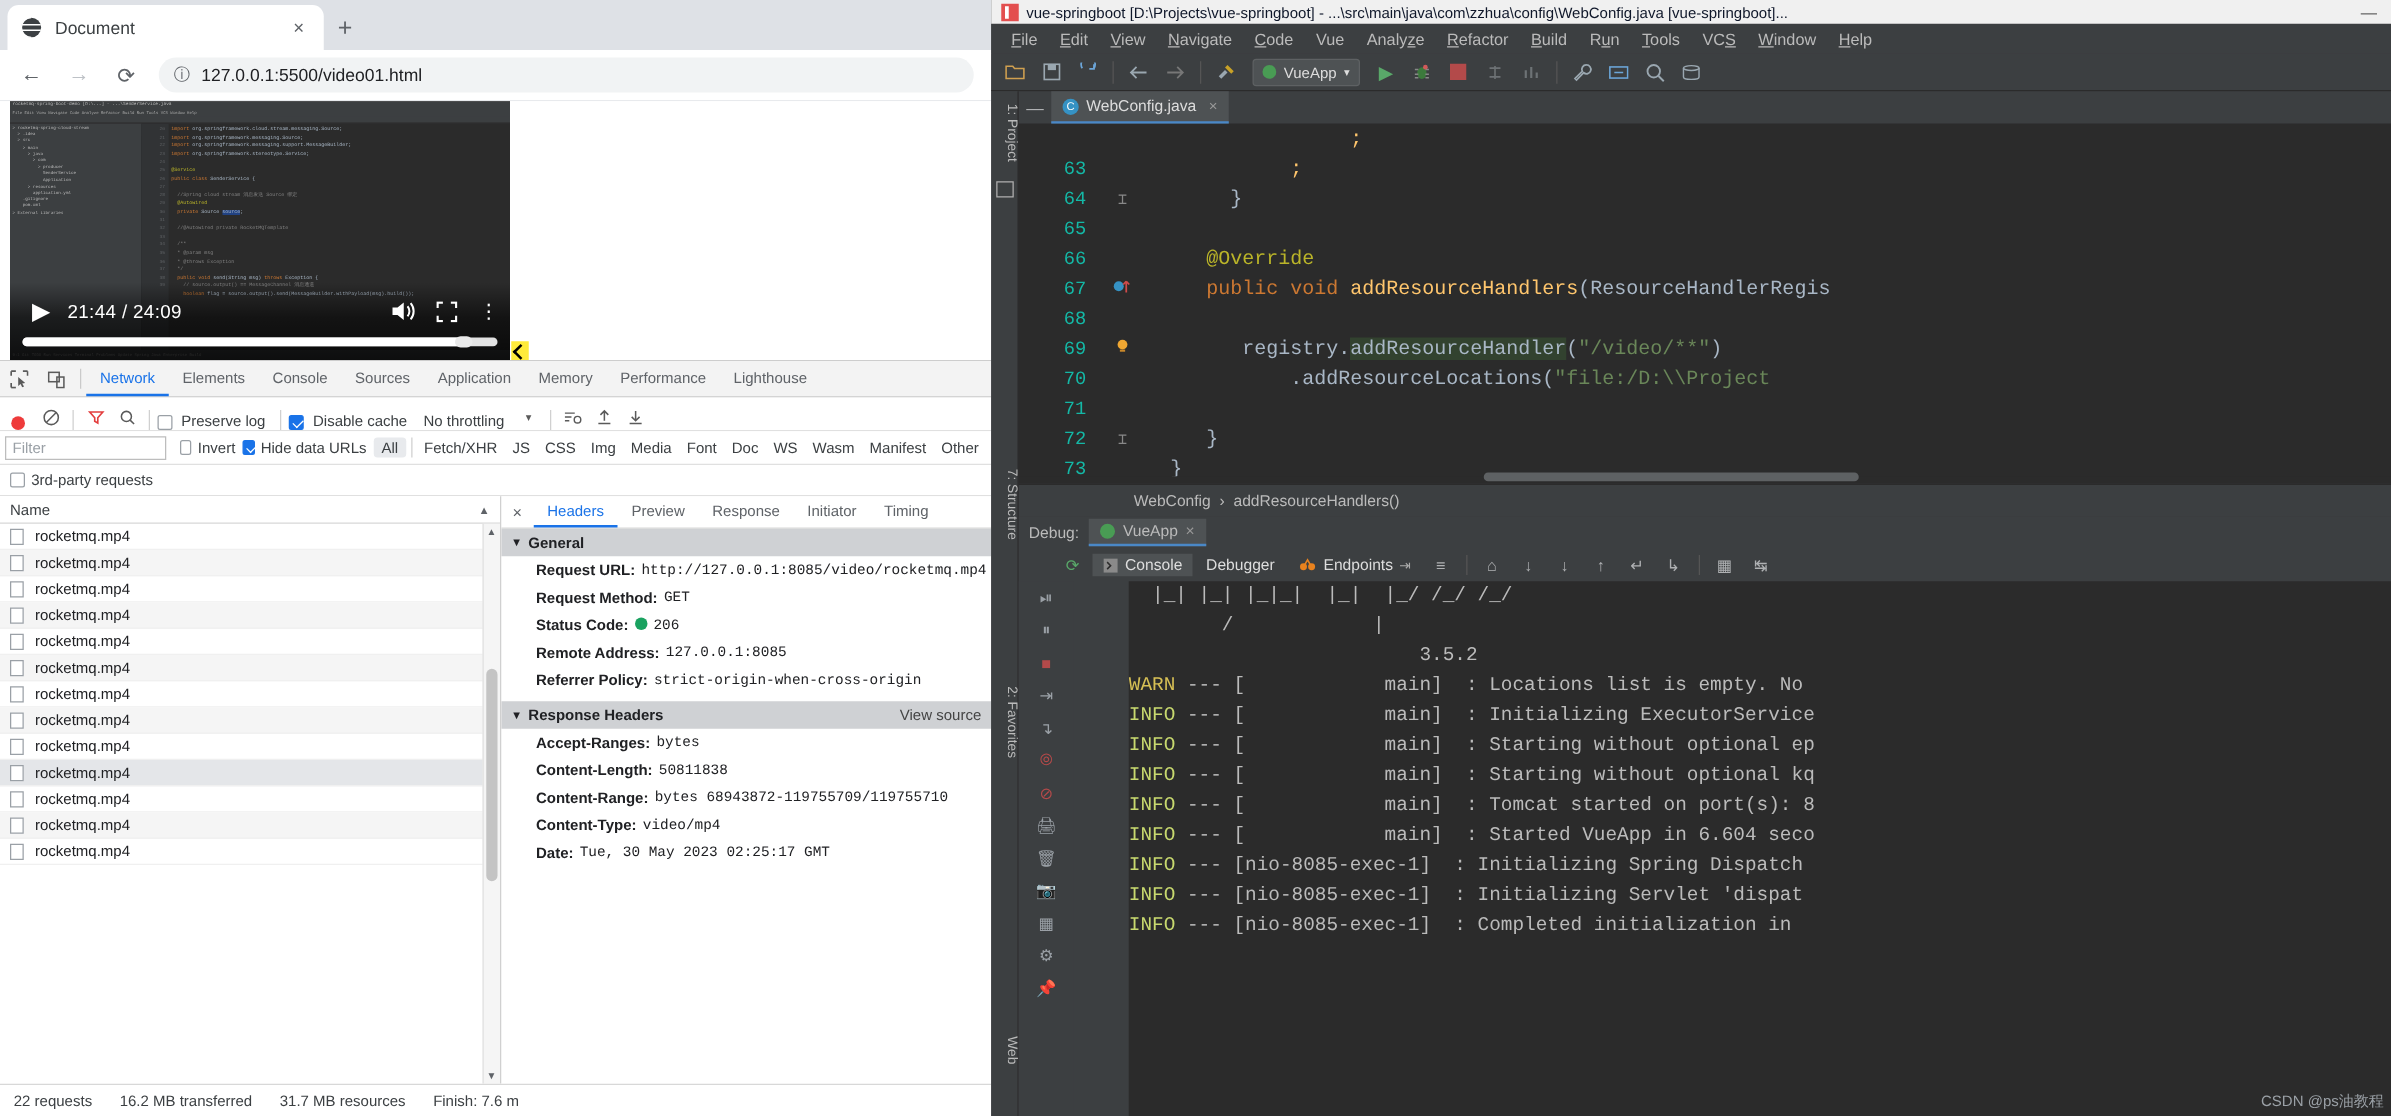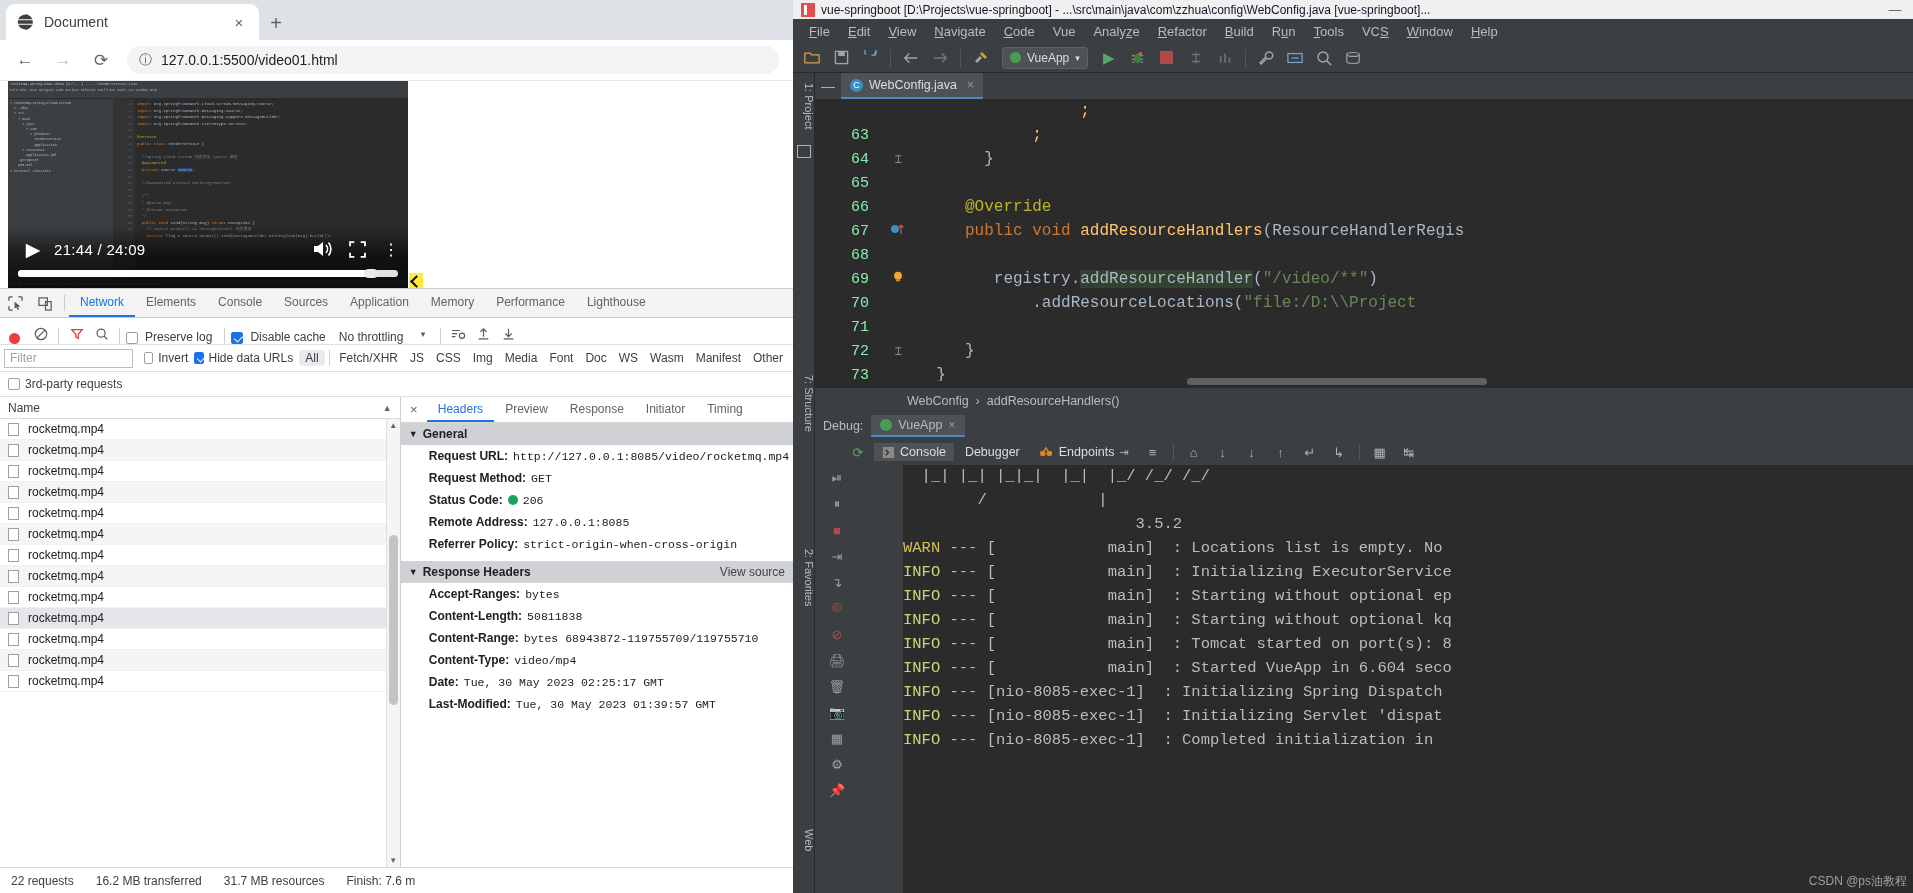--- a/index.html
+++ b/index.html
@@ -190,21 +190,21 @@
   .ed-collapse { width: 26px; display:flex;align-items:center;justify-content:center;color:#afb1b3;font-size:14px;}
   .ed-tab { display: flex; align-items: center; padding: 0 9px; background: #4e5254; color: #ddd;
     font-size: 12.5px; border-bottom: 2px solid #4a88c7; gap: 6px; }
   .ed-tab .cico { width: 13px; height: 13px; border-radius: 50%; background: #3592c4; color: #fff;
     font-size: 9px; display:flex;align-items:center;justify-content:center; }
   .ed-tab .x { color: #999; font-size: 12px; margin-left: 4px; }
 
   .code-area { position: absolute; left: 0; right: 0; top: 26px; bottom: 32px; background: #2b2b2b;
     font-family: "Liberation Mono", monospace; font-size: 16px; overflow: hidden; }
   .cl { height: 24px; display: flex; align-items: center; white-space: pre; }
-  .cl .ln { width: 64px; text-align: right; padding-right: 10px; color: #86efac; font-size: 15px; flex:0 0 auto;}
+  .cl .ln { width: 64px; text-align: right; padding-right: 10px; color: #14b8a6; font-size: 15px; flex:0 0 auto;}
   .cl .mk { width: 38px; flex: 0 0 auto; text-align:center; color:#888; font-size: 12px; }
   .cl .txt { color: #a9b7c6; }
   .k { color: #cc7832; }
   .a { color: #bbb529; }
   .s { color: #6a8759; }
   .m { color: #ffc66d; }
   .hlg { background: #32422f; }
   .breadcrumb { position: absolute; left: 0; right: 0; bottom: 0; height: 26px; background: #3c3f41;
     display: flex; align-items: center; padding-left: 92px; font-size: 12.5px; color: #bbb; gap: 7px;
     border-top: 1px solid #2b2b2b;}
@@ -561,24 +561,20 @@
               <span class="hval">bytes 68943872-119755709/119755710</span>
             </div>
           <div class="hrow">
               <span class="hkey">Content-Type:</span>
               <span class="hval">video/mp4</span>
             </div>
           <div class="hrow">
               <span class="hkey">Date:</span>
               <span class="hval">Tue, 30 May 2023 02:25:17 GMT</span>
             </div>
-          <div class="hrow">
-              <span class="hkey">Last-Modified:</span>
-              <span class="hval">Tue, 30 May 2023 01:39:57 GMT</span>
-            </div>
         </div>
       </div>
 
       <div class="dt-status">
         <span class="it">22 requests</span>
         <span class="it">16.2 MB transferred</span>
         <span class="it">31.7 MB resources</span>
         <span class="it">Finish: 7.6 m</span>
       </div>
     </div>

